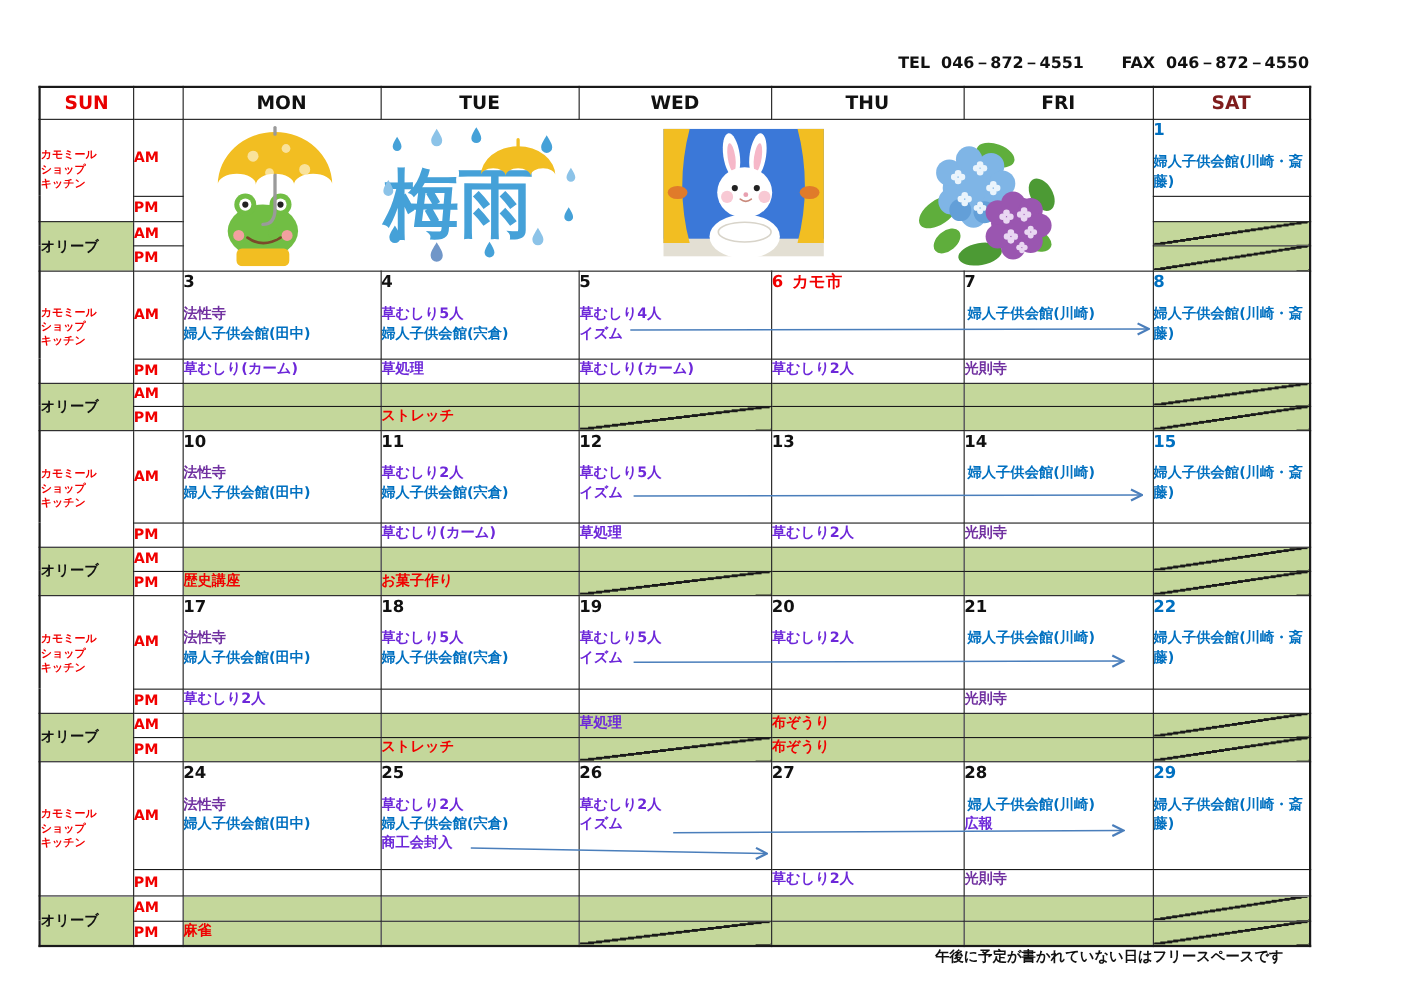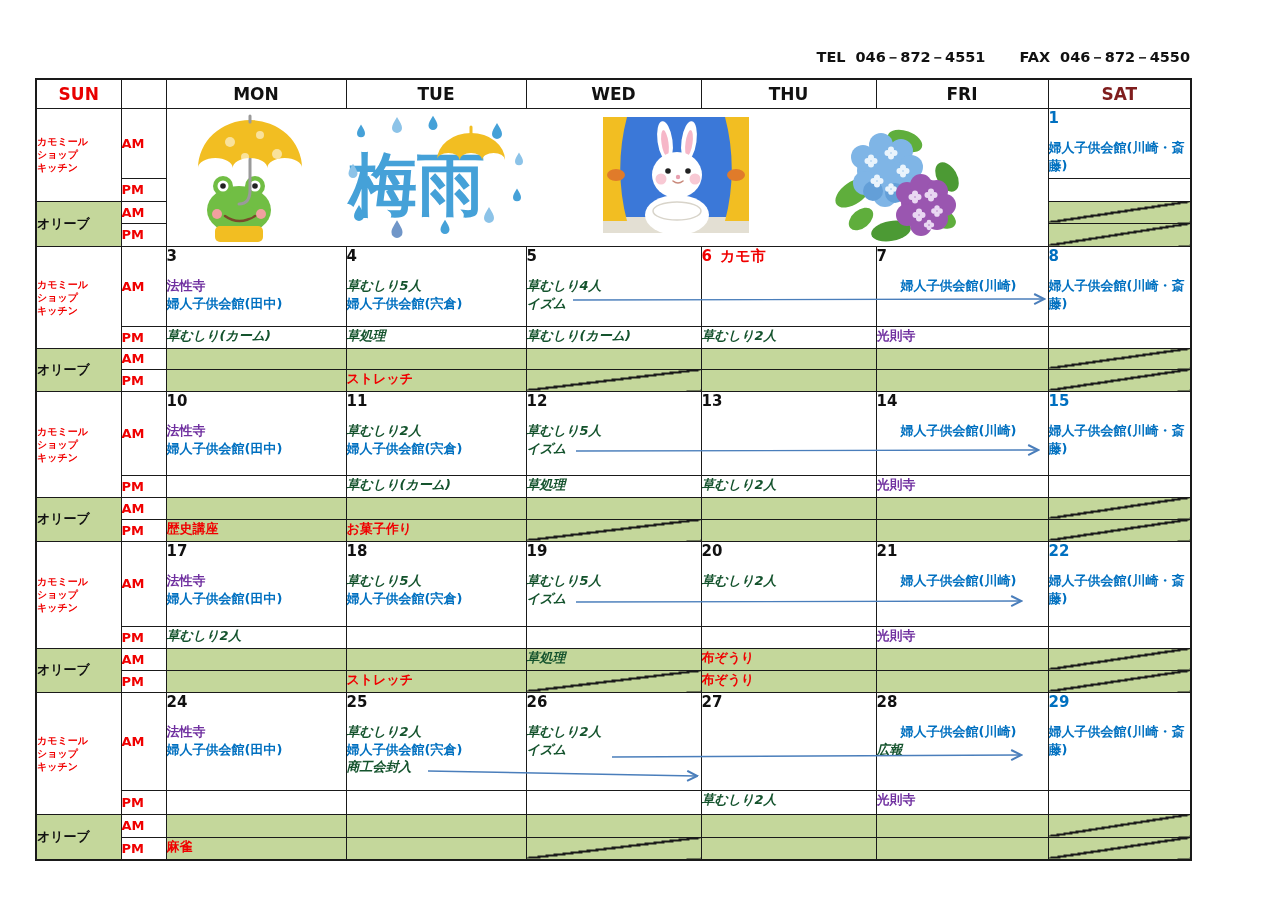--- a/index.html
+++ b/index.html
@@ -27,22 +27,22 @@
 
   td.c{vertical-align:top;padding:2px 4px;background:#fff;}
   .date{font-size:15px;line-height:1.25;color:#111;}
   .date-sat{color:#0070c0;}
   .kamoichi{margin-left:8px;}
   .gap{margin-top:12px;}
   .ln{display:block;font-size:13px;line-height:1.35;}
   .t-blue{color:#0070c0;}
   .t-purple{color:#7030a0;}
   .t-red{color:#f00000;}
-  .t-black{color:#14532d;font-style:italic;}
-  .ind{padding-left:24px;}
+  .t-black{color:#6d28d9;}
+  .ind{padding-left:3px;}
 
   td.sun-label{vertical-align:middle;padding:2px 2px 2px 6px;font-size:10px;line-height:1.3;
                color:#f00000;white-space:pre-line;background:#fff;}
   td.olive-label{vertical-align:middle;padding:2px 2px 2px 5px;font-size:13px;color:#111;}
   td.ampm{font-size:13px;color:#f00000;text-align:left;vertical-align:middle;background:#fff;}
   .olive{background-color:#c4d79b;}
   td.olive-c{vertical-align:top;padding:2px 4px;font-size:13px;}
   .diag{background-image:linear-gradient(to bottom right,
         transparent calc(50% - 1.2px), #1a1a1a calc(50% - 1.2px),
         #1a1a1a calc(50% + 1.2px), transparent calc(50% + 1.2px));}
@@ -578,14 +578,15 @@
         <path d="M1,1 L9,5 L1,9" fill="none" stroke="#4a7ebb" stroke-width="1.6"></path>
       </marker>
     </defs>
     <line x1="573" y1="300" x2="1043" y2="299" stroke="#4a7ebb" stroke-width="1.4" marker-end="url(#arr)"></line>
     <line x1="576" y1="451" x2="1037" y2="450" stroke="#4a7ebb" stroke-width="1.4" marker-end="url(#arr)"></line>
     <line x1="576" y1="602" x2="1020" y2="601" stroke="#4a7ebb" stroke-width="1.4" marker-end="url(#arr)"></line>
     <line x1="612" y1="757" x2="1020" y2="755" stroke="#4a7ebb" stroke-width="1.4" marker-end="url(#arr)"></line>
     <line x1="428" y1="771" x2="696" y2="776" stroke="#4a7ebb" stroke-width="1.4" marker-end="url(#arr)"></line>
   </svg>
 
+  <div class="footnote">午後に予定が書かれていない日はフリースペースです</div>
 
 </div>
 
 </body></html>

